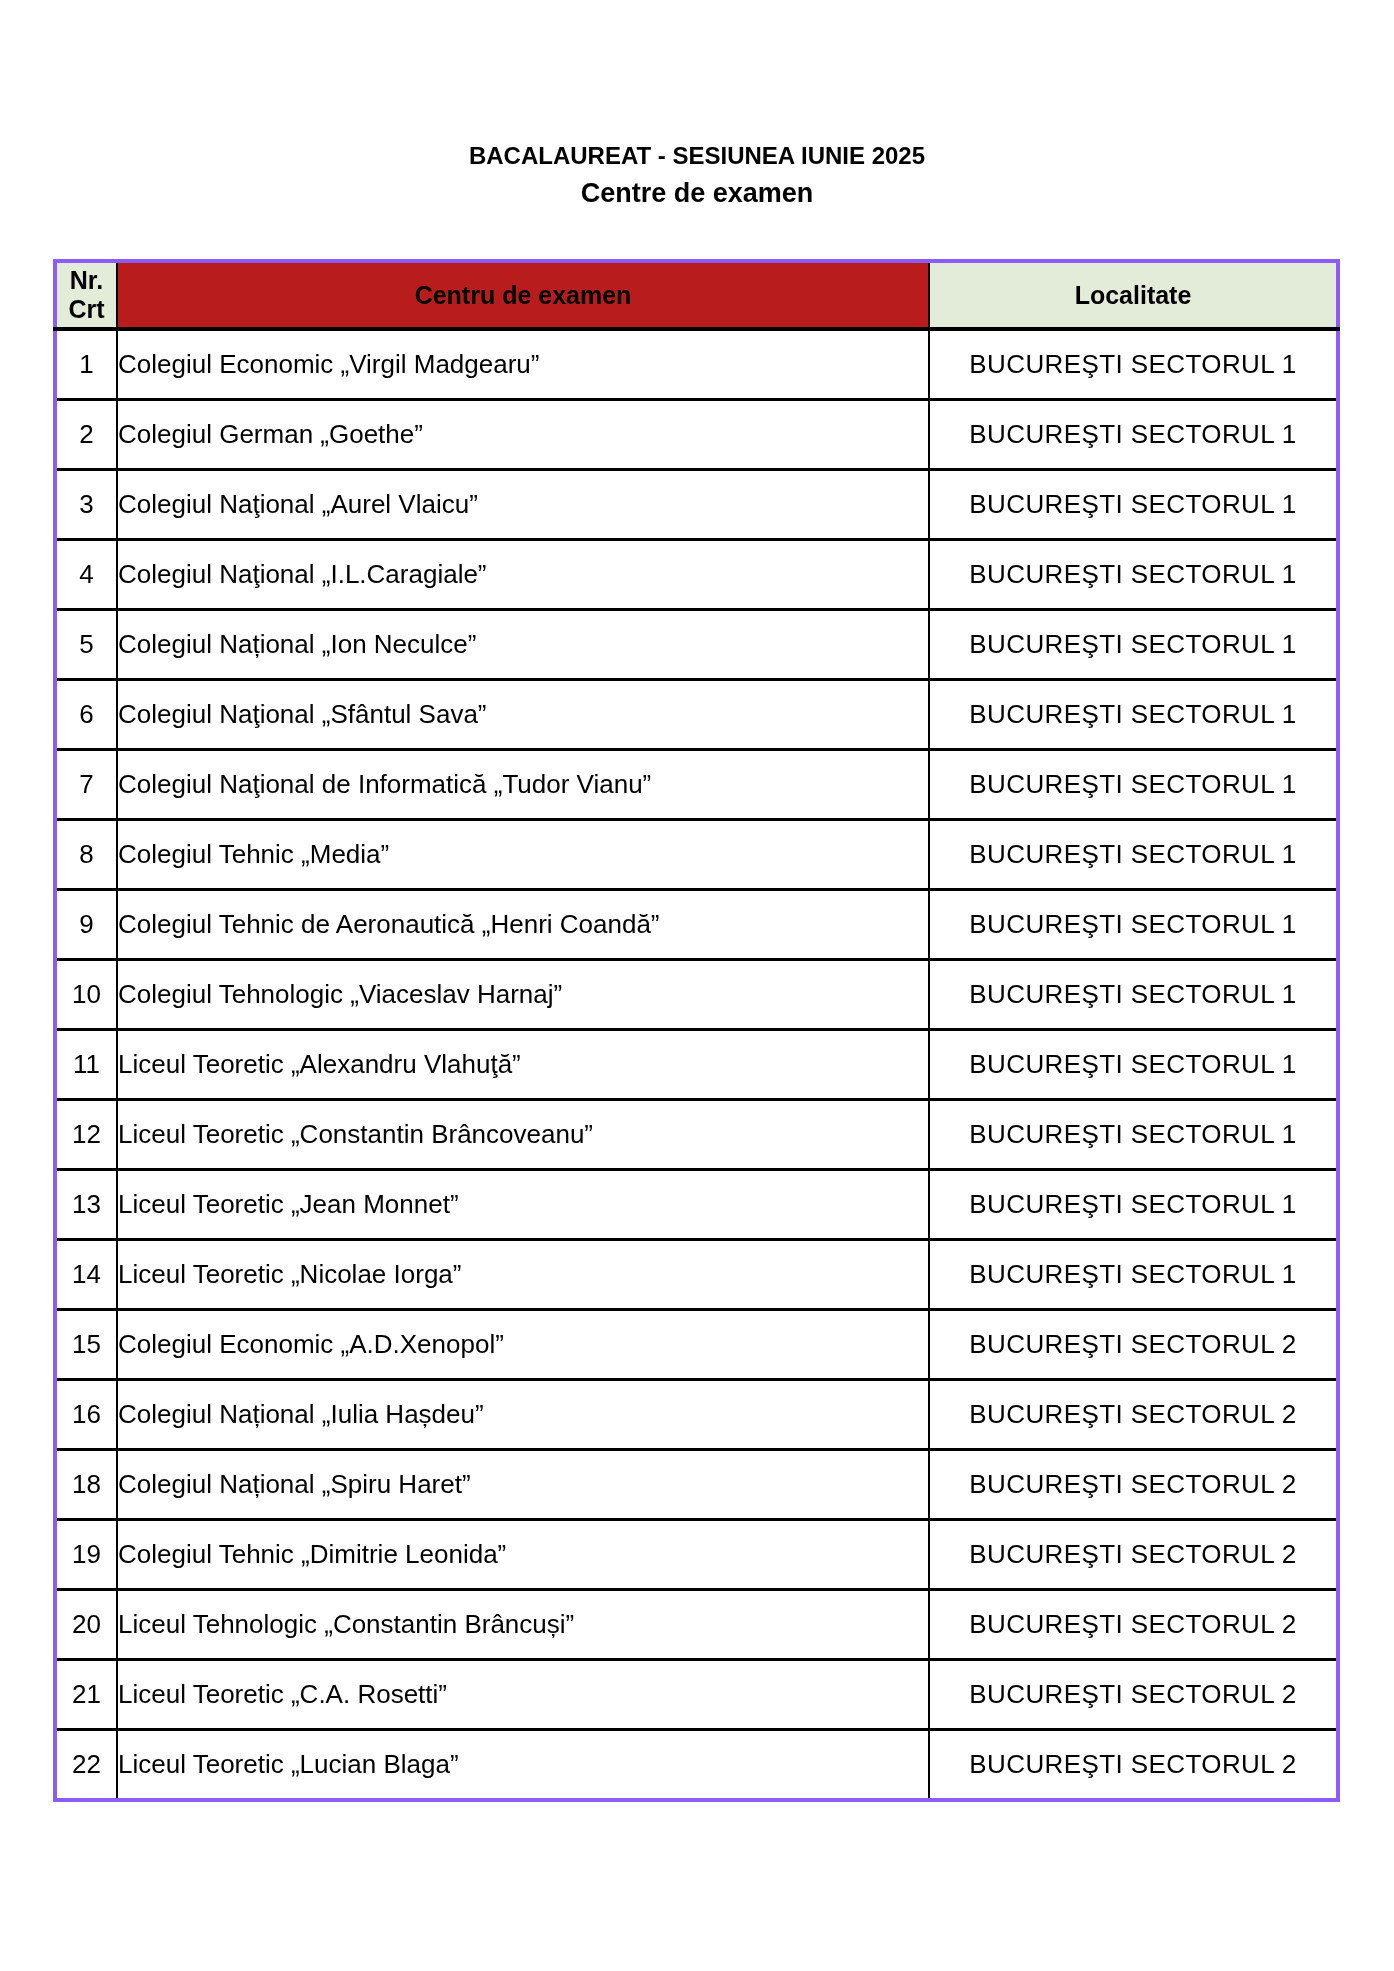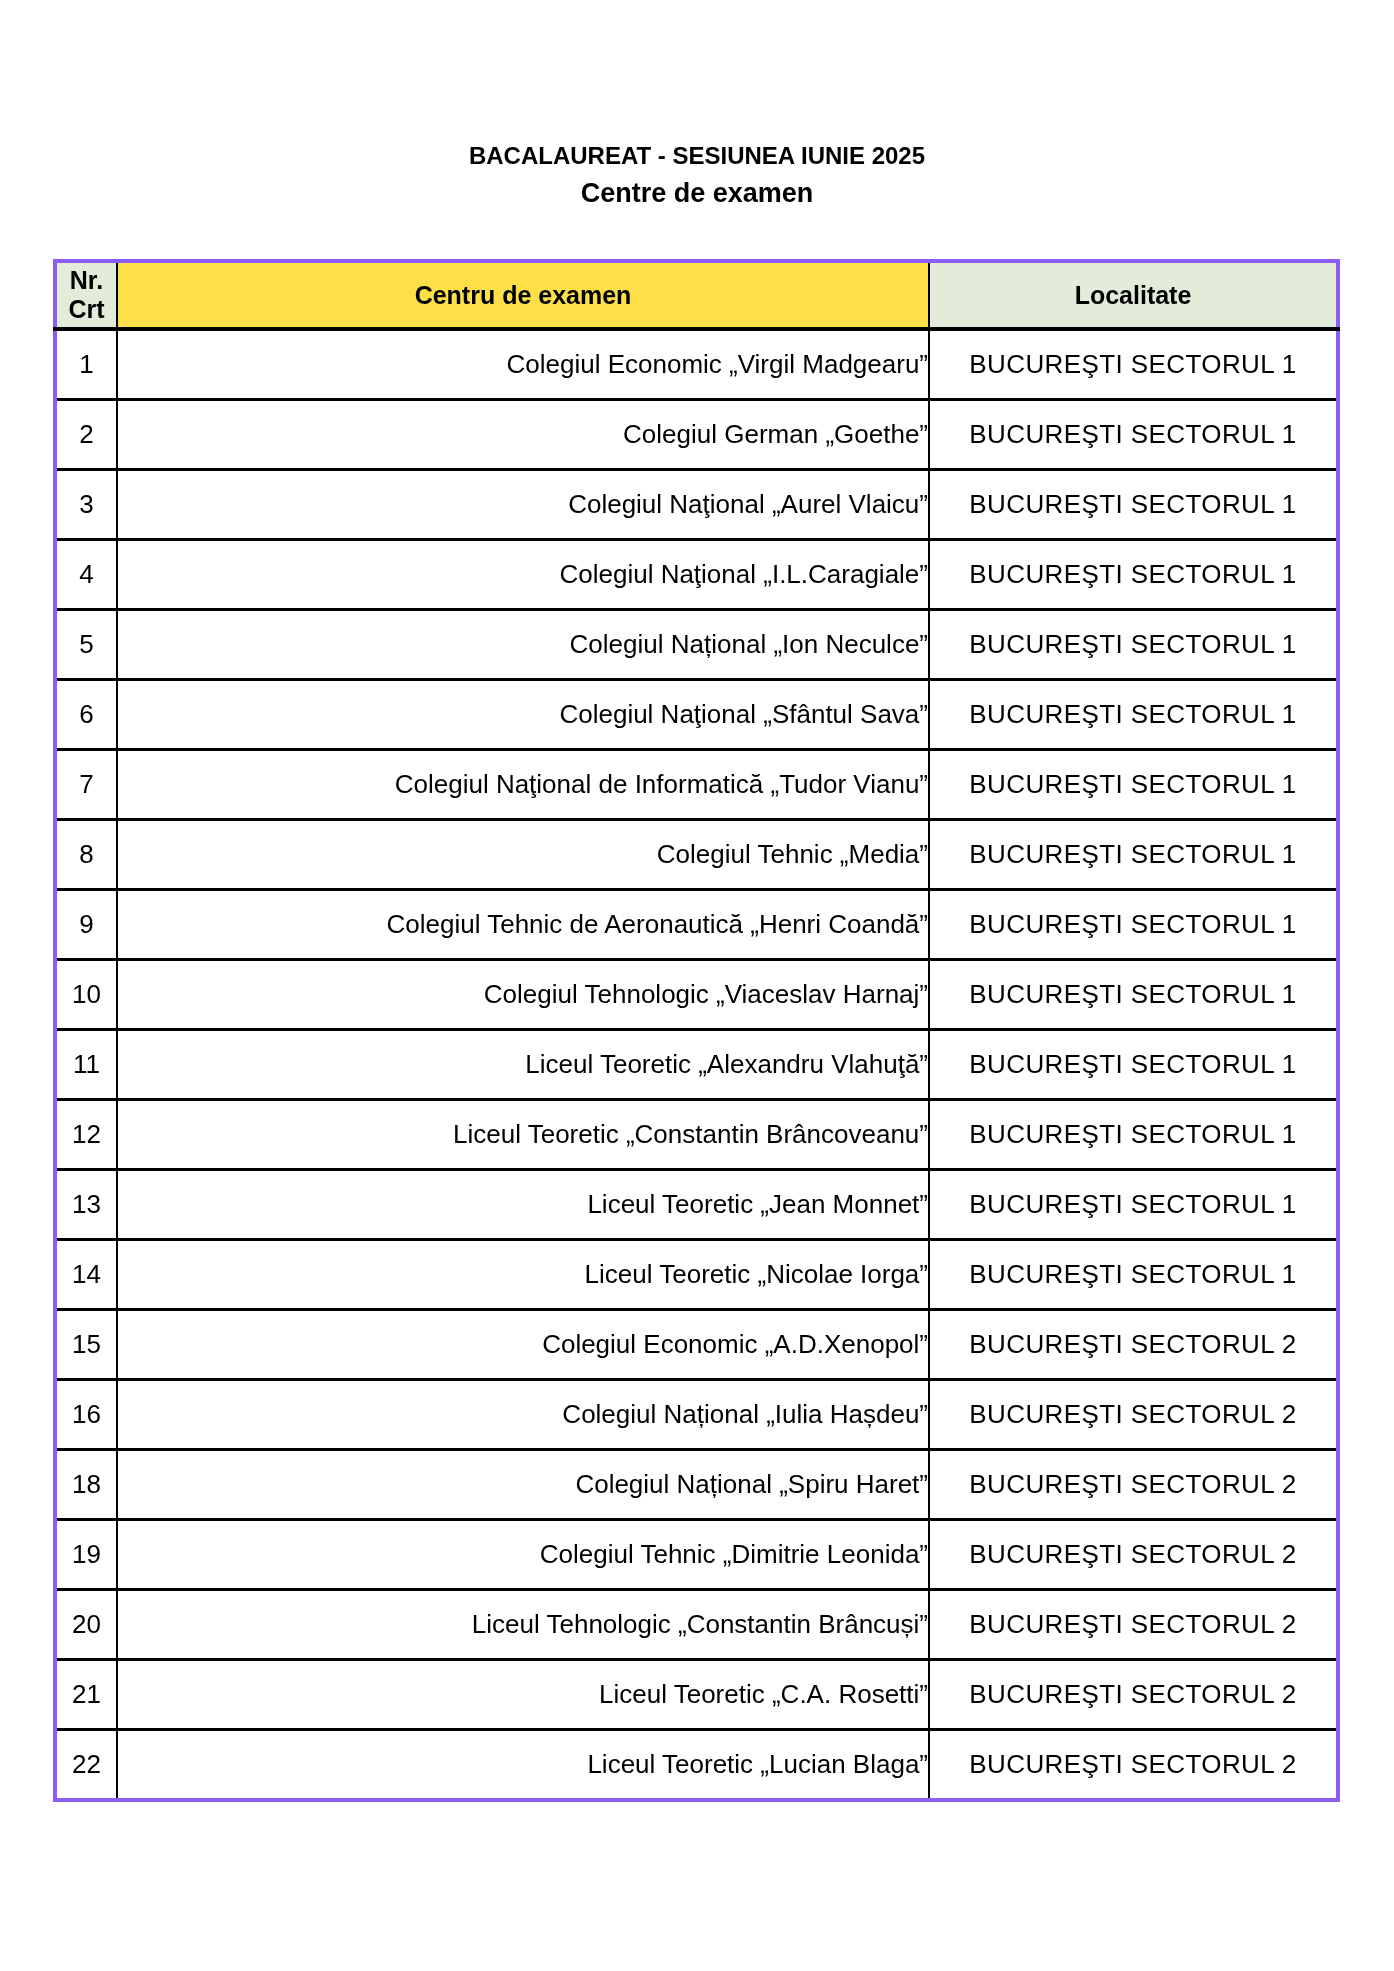--- a/index.html
+++ b/index.html
@@ -73,21 +73,21 @@
   }
   table.exam-table tbody td {
     height: 67px;
     font-size: 26px;
     font-weight: normal;
   }
   td.cell-nr {
     text-align: center;
   }
   td.cell-center {
-    text-align: right;
+    text-align: left;
     padding-left: 7px;
   }
   td.cell-locality {
     text-align: center;
     padding-left: 8px;
     letter-spacing: 0.4px;
   }
 </style>
 </head>
 <body>
@@ -102,21 +102,21 @@
   <table class="exam-table">
     <colgroup>
       <col class="c-nr">
       <col class="c-center">
       <col class="c-locality">
     </colgroup>
     <thead>
       <tr>
         <th class="h-nr" style="background: rgb(227, 236, 216);">Nr.
 Crt</th>
-        <th class="h-center" style="background: #fde047;">Centru de examen</th>
+        <th class="h-center" style="background: #b91c1c;">Centru de examen</th>
         <th class="h-locality" style="background: rgb(227, 236, 216);">Localitate</th>
       </tr>
     </thead>
     <tbody id="table-body">
         <tr>
       <td class="cell-nr">1</td>
       <td class="cell-center">Colegiul Economic „Virgil Madgearu”</td>
       <td class="cell-locality">BUCUREŞTI SECTORUL 1</td>
     </tr>
         <tr>

